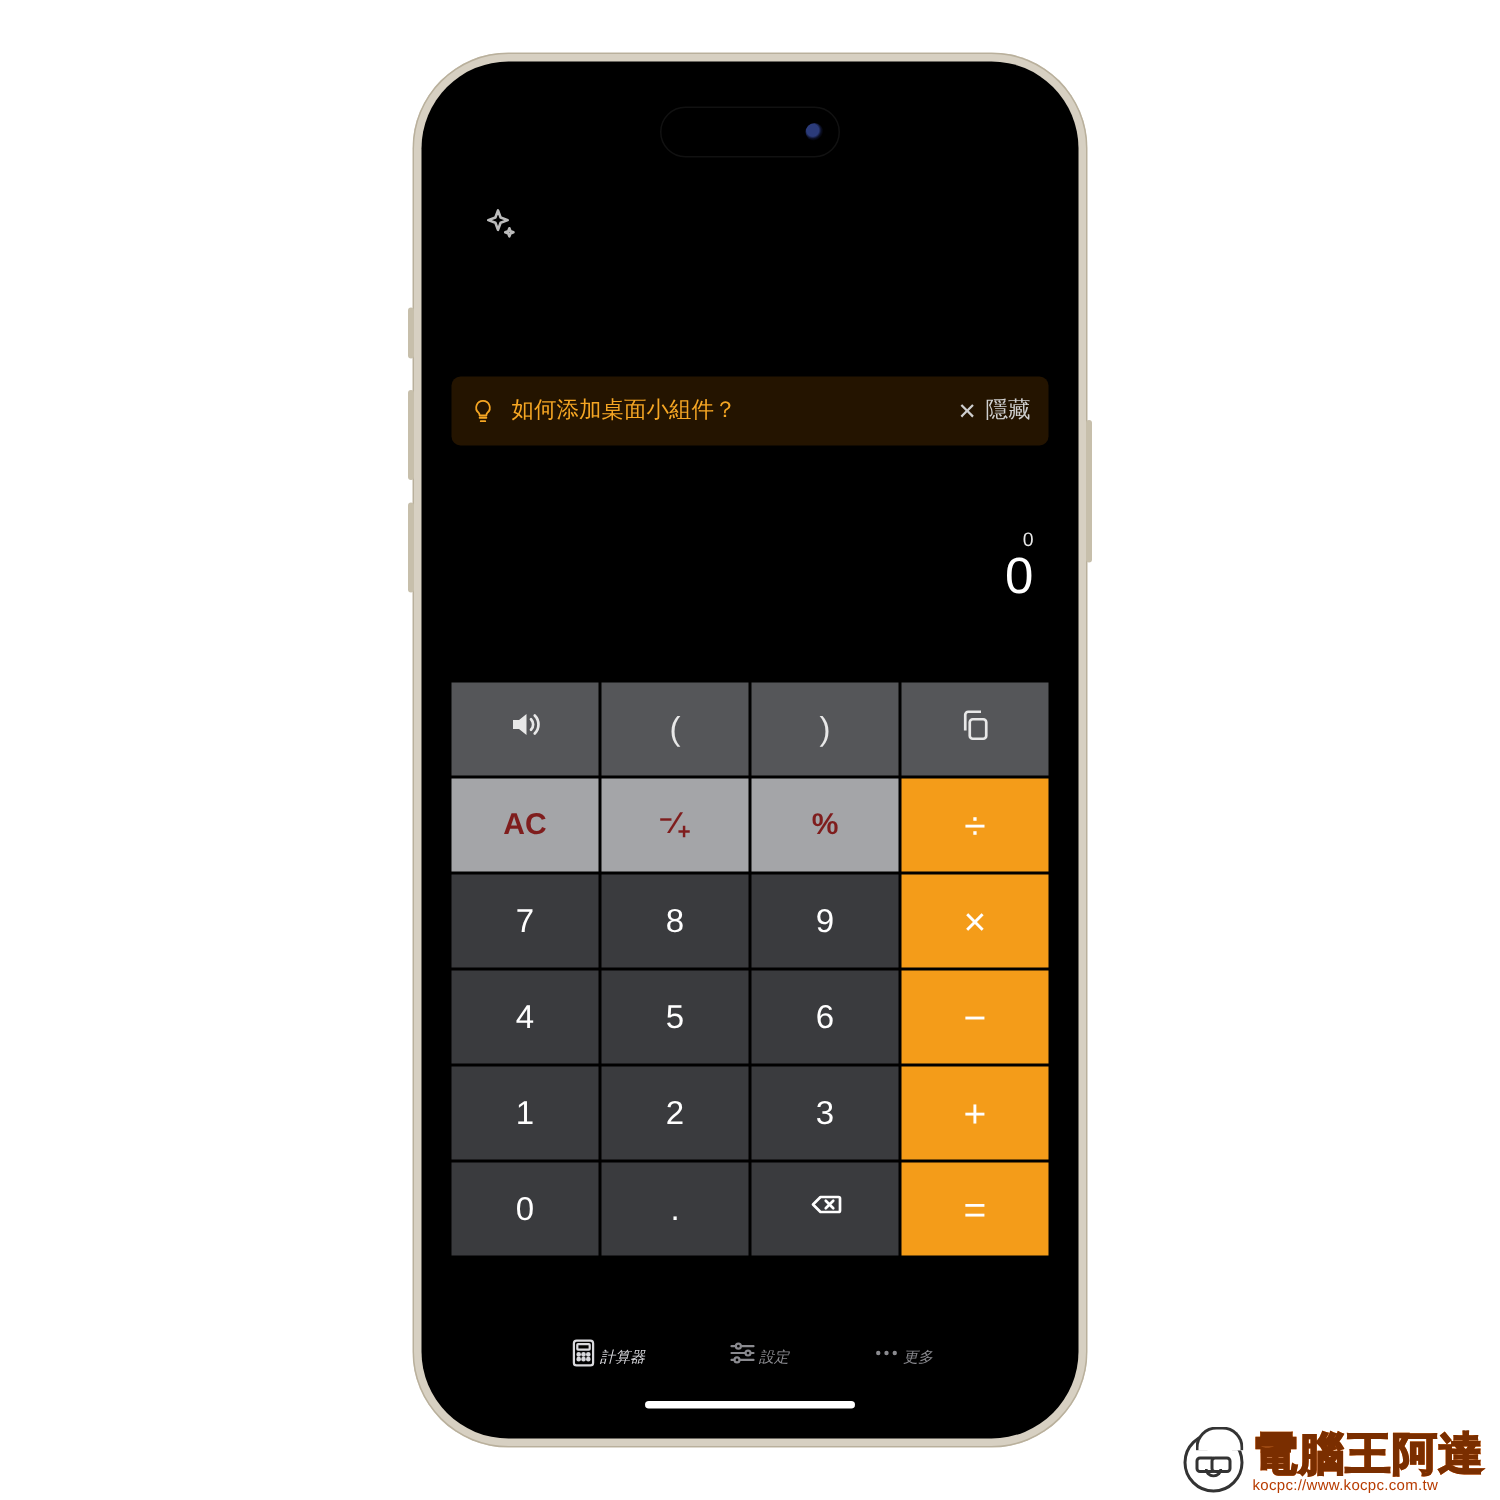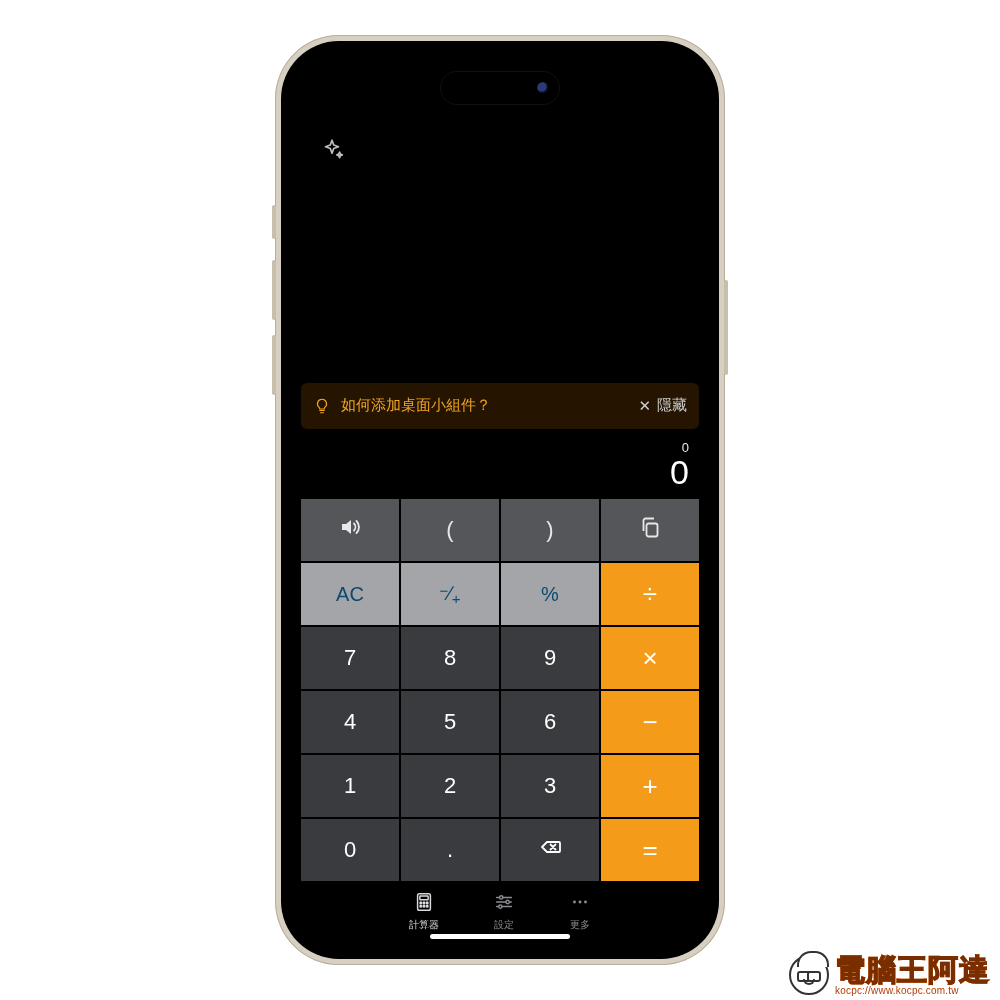--- a/index.html
+++ b/index.html
@@ -40,20 +40,21 @@
   .sb-right { right:-3px; top:245px; width:4px; height:95px; }
 
   .screen {
     width: 100%; height: 100%;
     border-radius: 46px;
     background: #000;
     overflow: hidden;
     position: relative;
     display: flex;
     flex-direction: column;
+    gap: 44px;
   }
 
   
   .island {
     position: absolute;
     top: 18px; left: 50%;
     transform: translateX(-50%);
     width: 120px; height: 34px;
     background: #000;
     border-radius: 20px;
@@ -116,39 +117,39 @@
   .key {
     height:62px;
     display:flex;
     align-items:center;
     justify-content:center;
     font-size:22px;
     color:#fff;
     user-select:none;
   }
   .k-top { background:#555659; color:#e8e8e8; }
-  .k-func { background:#a4a5a8; color:#0c4a6e; font-size:20px; }
+  .k-func { background:#a4a5a8; color:#7f1d1d; font-size:20px;font-weight:bold; }
   .k-num  { background:#3a3b3e; }
   .k-op   { background:#f49c19; color:#fff; font-size:26px; }
   .k-top svg, .k-num svg { width:24px; height:24px; }
   .thin { font-weight:300; }
 
   
   .tabbar {
     margin-top:2px;
     height:64px;
     display:flex;
     align-items:flex-start;
     justify-content:center;
     gap:54px;
     padding-top:8px;
   }
   .tab {
-    display:flex; flex-direction:column; align-items:center;
-    color:#8a8a8f; font-size:10px;
+    display:flex; flex-direction:row; align-items:center;
+    color:#8a8a8f; font-size:10px;font-style:italic;
   }
   .tab svg { width:22px; height:22px; margin-bottom:3px; }
   .tab.active { color:#d9d9dd; }
 
   .home-ind {
     position:absolute;
     bottom:8px; left:50%; transform:translateX(-50%);
     width:140px; height:5px;
     background:#fff; border-radius:3px;
   }

